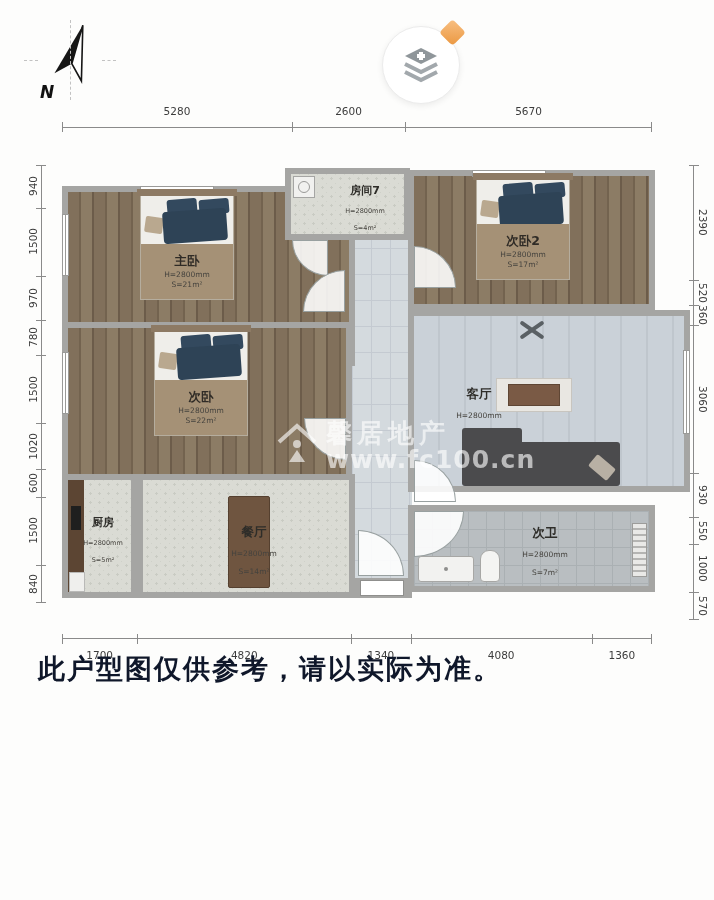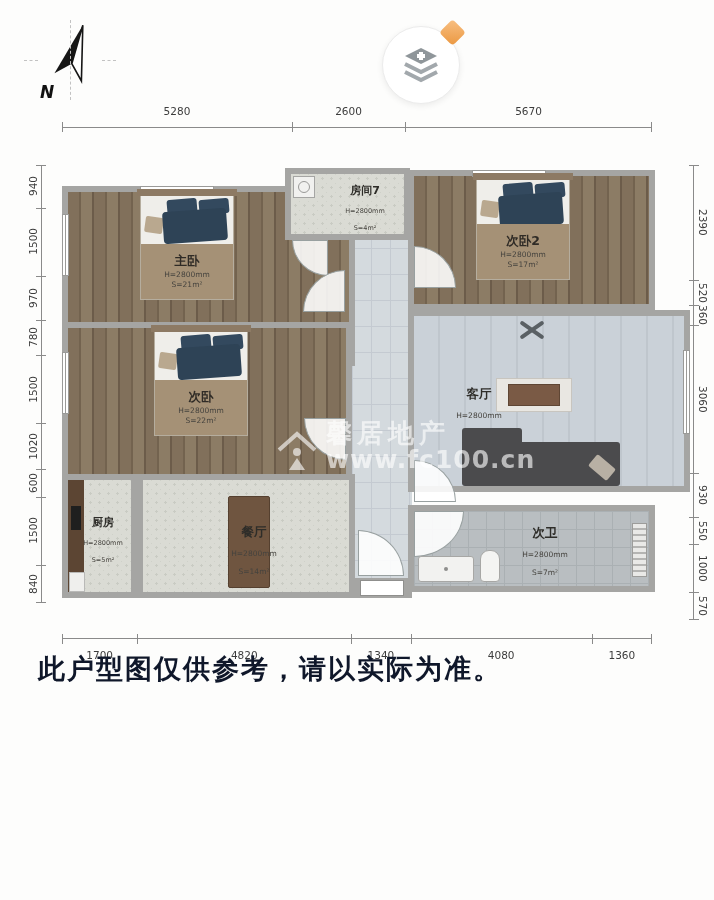--- a/index.html
+++ b/index.html
@@ -96,21 +96,21 @@
   .sink{position:absolute;background:#f2f2f0;border:1px solid #a7a7a5;border-radius:3px;z-index:3;}
   .sink::after{content:"";position:absolute;left:50%;top:50%;width:4px;height:4px;margin:-2px;border-radius:50%;background:#8e8e8c;}
   .toilet{position:absolute;background:#f4f4f2;border:1px solid #a7a7a5;border-radius:9px 9px 4px 4px;z-index:3;}
   .radiator{position:absolute;background:repeating-linear-gradient(0deg,#e9e9e7 0 4px,#b4b4b2 4px 6px);border:1px solid #9c9c9a;z-index:3;}
   .washer{position:absolute;width:20px;height:20px;background:#f1f1ef;border:1px solid #a5a5a3;z-index:3;}
   .washer::after{content:"";position:absolute;left:4px;top:4px;width:10px;height:10px;border-radius:50%;border:1px solid #9a9a98;}
   .entry-wall{position:absolute;background:#a5a5a3;z-index:3;}
   .entry-gap{position:absolute;background:#fff;border:1px solid #8f8f8d;z-index:4;}
 
   
-  .watermark{position:absolute;left:276px;top:420px;display:flex;align-items:flex-end;gap:8px;z-index:6;
+  .watermark{position:absolute;left:276px;top:420px;display:flex;align-items:flex-start;gap:8px;z-index:6;
              color:rgba(255,255,255,.62);}
   .wm-col{display:flex;flex-direction:column;line-height:1.05;}
   .wm-brand{font-size:26px;font-weight:bold;letter-spacing:5px;}
   .wm-site{font-size:25px;font-weight:bold;letter-spacing:1px;}
 
   
   .disclaimer{position:absolute;left:38px;top:651px;font-size:27px;font-weight:600;letter-spacing:2px;z-index:6;}
 </style>
 </head>
 <body>

